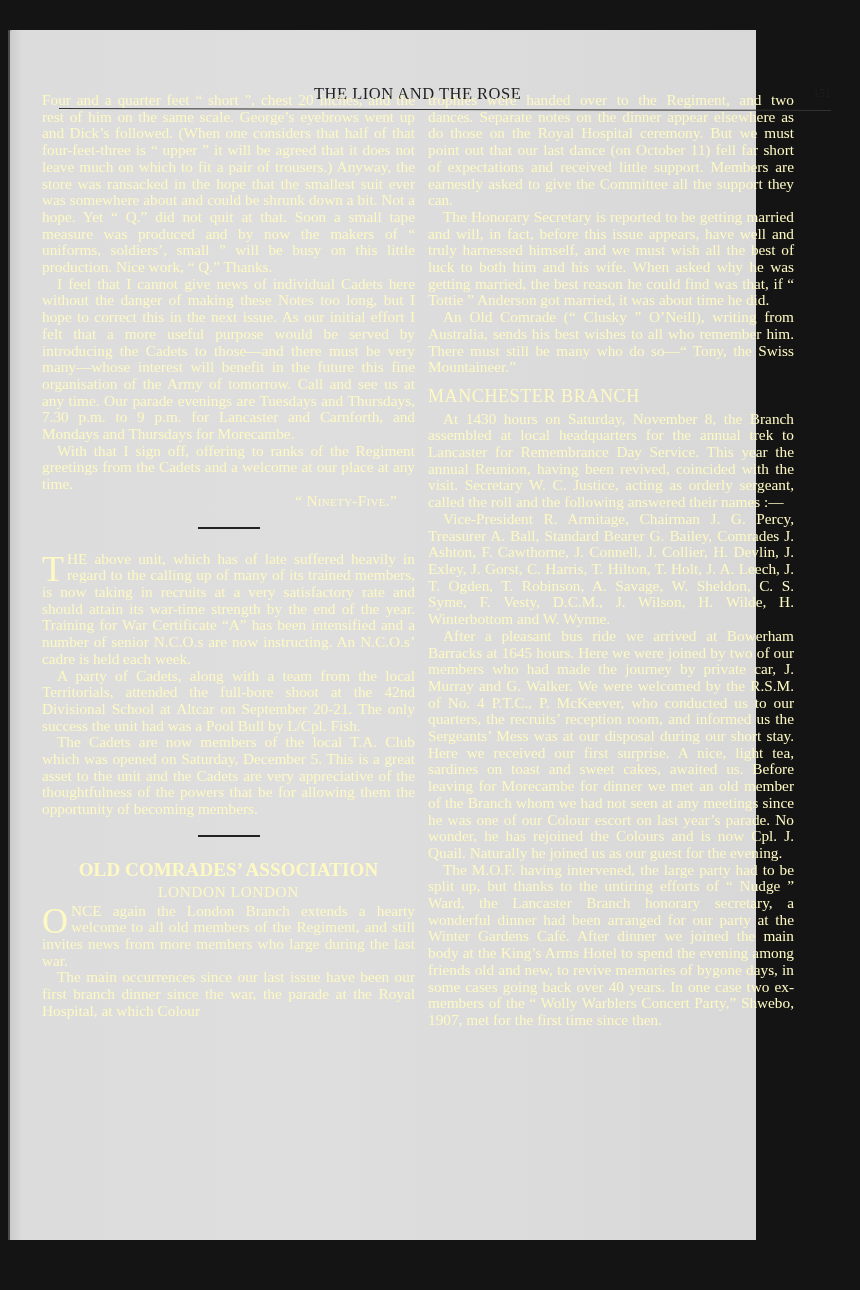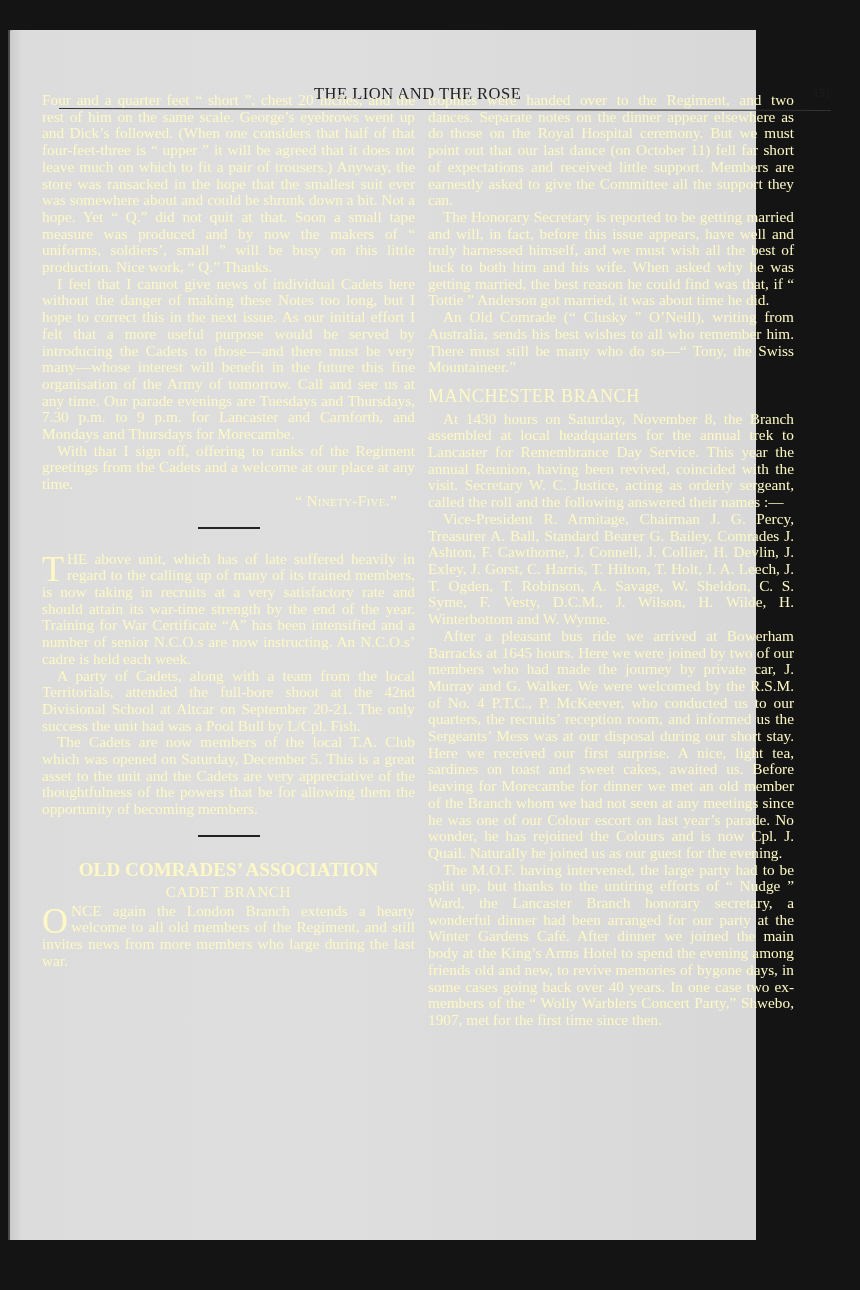--- a/index.html
+++ b/index.html
@@ -149,22 +149,23 @@
   <div>
     <p class="dropcap-para"><span class="dropcap">T</span><span>HE above unit, which has of late suffered heavily in regard to the calling up of many of its trained members, is now taking in recruits at a very satisfactory rate and should attain its war-time strength by the end of the year. Training for War Certificate “A” has been intensified and a number of senior N.C.O.s are now instructing. An N.C.O.s’ cadre is held each week.</span></p>
     <p>A party of Cadets, along with a team from the local Territorials, attended the full-bore shoot at the 42nd Divisional School at Altcar on September 20-21. The only success the unit had was a Pool Bull by L/Cpl. Fish.</p>
     <p>The Cadets are now members of the local T.A. Club which was opened on Saturday, December 5. This is a great asset to the unit and the Cadets are very appreciative of the thoughtfulness of the powers that be for allowing them the opportunity of becoming members.</p>
   </div>
 
   <div class="section-divider"></div>
 
   <div>
     <div class="section-title">OLD COMRADES’ ASSOCIATION</div>
-    <div class="section-sub">CADET BRANCH</div>
+    <div class="section-sub">LONDON LONDON</div>
     <p class="dropcap-para"><span class="dropcap">O</span><span>NCE again the London Branch extends a hearty welcome to all old members of the Regiment, and still invites news from more members who large during the last war.</span></p>
+    <p>The main occurrences since our last issue have been our first branch dinner since the war, the parade at the Royal Hospital, at which Colour</p>
   </div>
 </div>
 
 <div class="col col-right">
   <div>
     <p class="noindent">trophies were handed over to the Regiment, and two dances. Separate notes on the dinner appear elsewhere as do those on the Royal Hospital ceremony. But we must point out that our last dance (on October 11) fell far short of expectations and received little support. Members are earnestly asked to give the Committee all the support they can.</p>
     <p>The Honorary Secretary is reported to be getting married and will, in fact, before this issue appears, have well and truly harnessed himself, and we must wish all the best of luck to both him and his wife. When asked why he was getting married, the best reason he could find was that, if “ Tottie ” Anderson got married, it was about time he did.</p>
     <p>An Old Comrade (“ Clusky ” O’Neill), writing from Australia, sends his best wishes to all who remember him. There must still be many who do so—“ Tony, the Swiss Mountaineer.”</p>
   </div>
 

